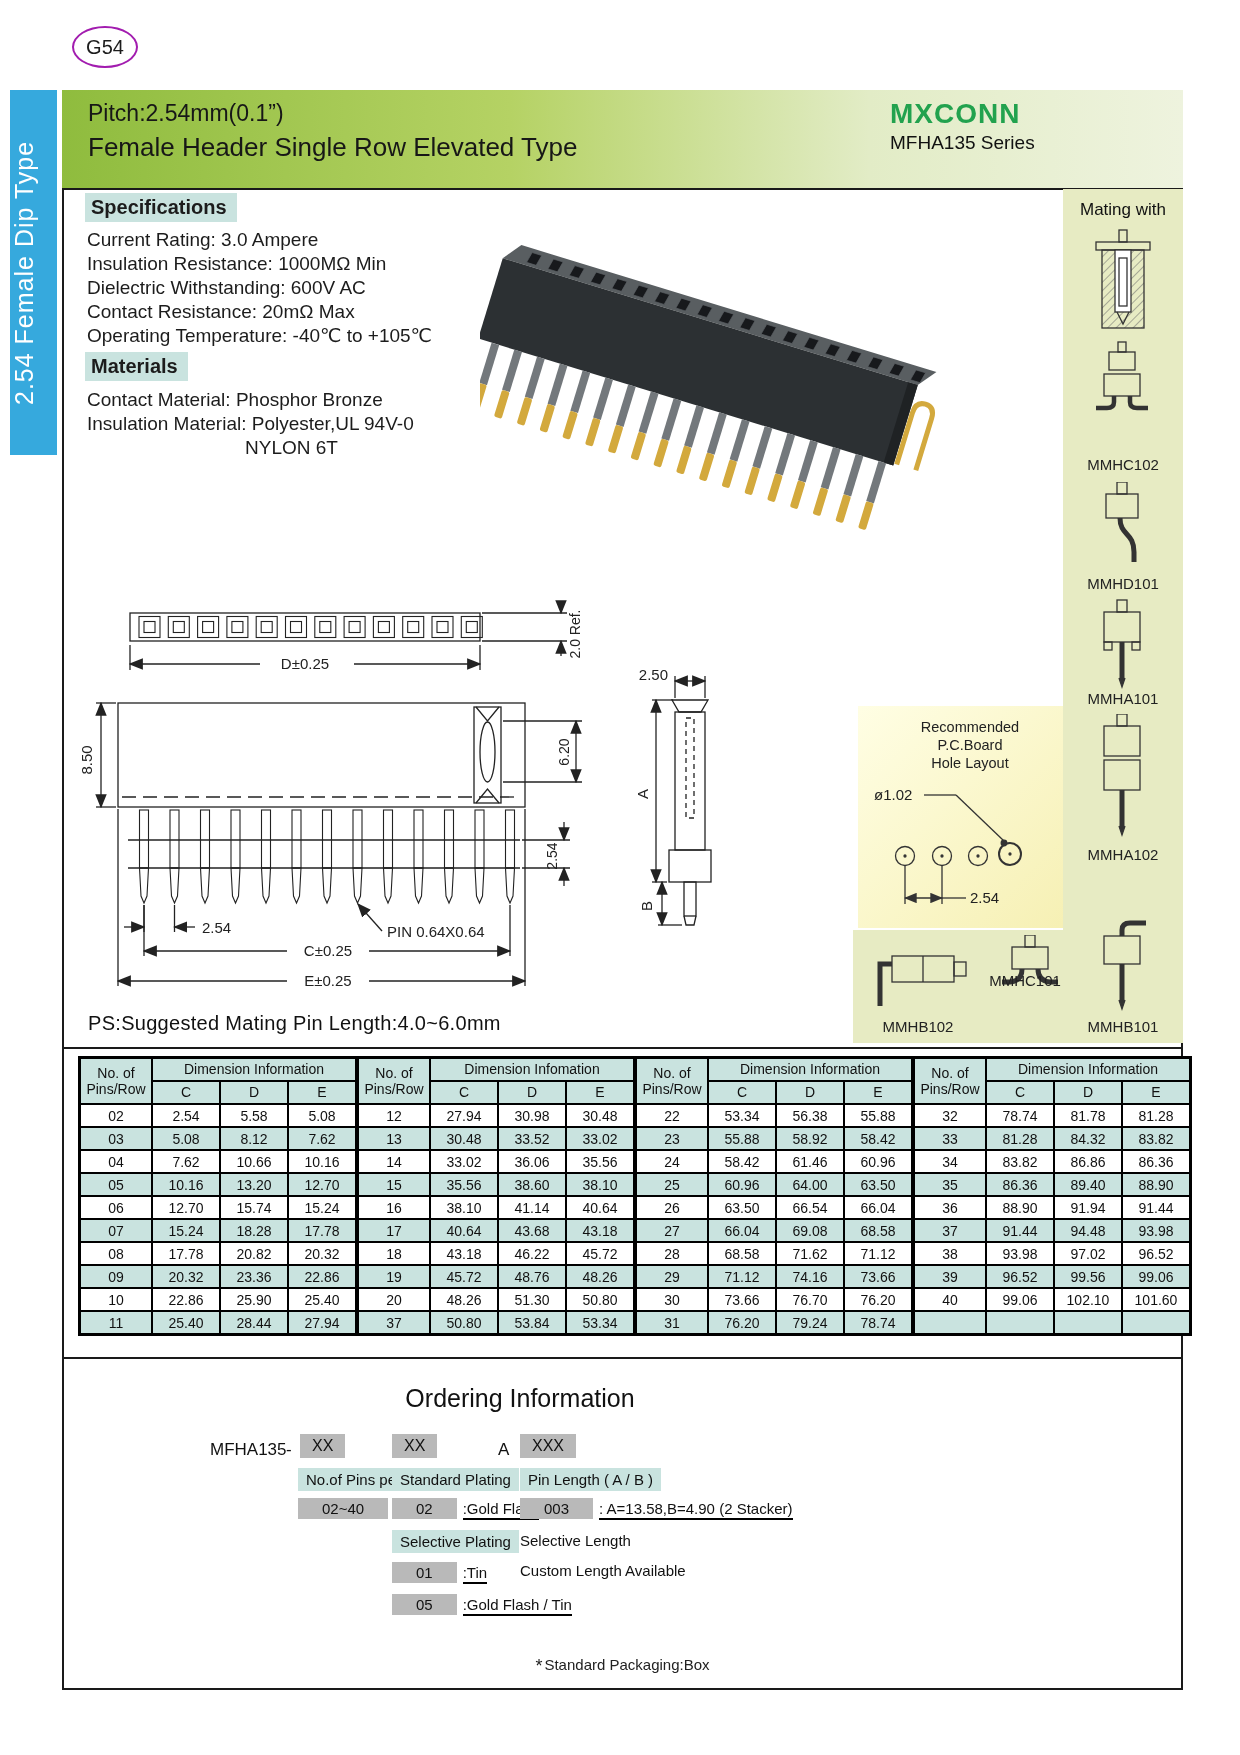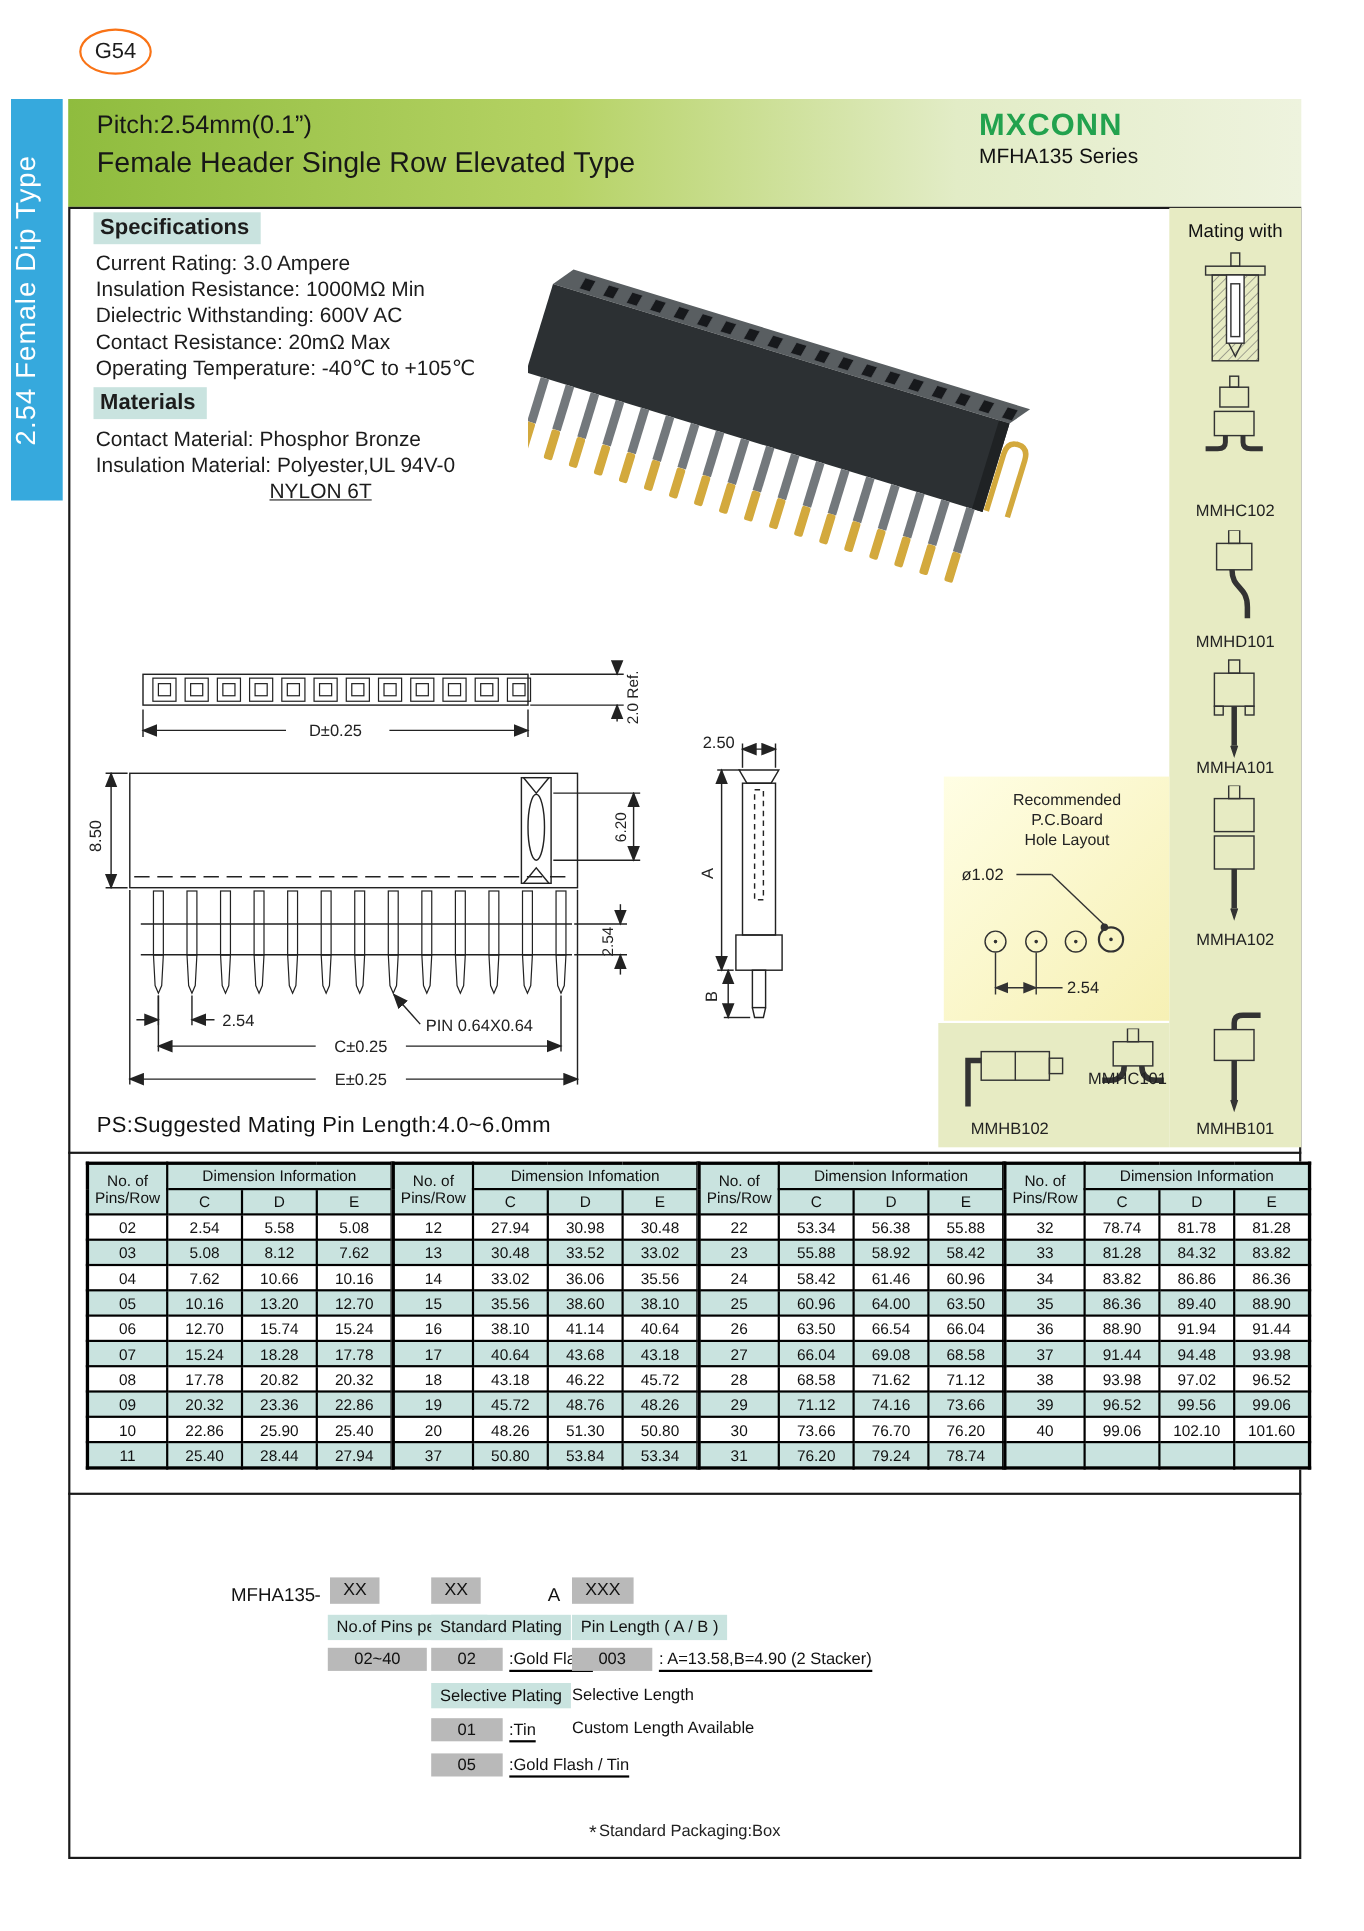--- a/index.html
+++ b/index.html
@@ -1,38 +1,38 @@
 <!DOCTYPE html>
 <html><head>
 <meta charset="utf-8">
 <style>
   html,body{margin:0;padding:0;background:#fff;}
   body{font-family:"Liberation Sans","DejaVu Sans",sans-serif;color:#1c1c1c;}
   .page{position:relative;width:1240px;height:1755px;background:#fff;overflow:hidden;}
   .abs{position:absolute;}
   
-  .gcode{left:72px;top:26px;width:62px;height:38px;border:2px solid #f97316;border-radius:50%;
+  .gcode{left:72px;top:26px;width:62px;height:38px;border:2px solid #a21caf;border-radius:50%;
          text-align:center;line-height:38px;font-size:20px;}
   .sidetab{left:10px;top:90px;width:47px;height:365px;background:#36A9DD;color:#fff;
            writing-mode:vertical-rl;transform:rotate(180deg);text-align:center;
            font-size:25px;letter-spacing:1px;}
   .band{left:62px;top:90px;width:1121px;height:98px;
         background:linear-gradient(90deg,#8FBC3E 0%,#B5D264 40%,#E2ECC6 72%,#EEF3DE 100%);}
   .band-line1{left:88px;top:100px;font-size:23px;color:#171717;}
   .band-line2{left:88px;top:132px;font-size:26px;color:#171717;}
   .brand{left:890px;top:98px;width:260px;text-align:left;}
   .brand-name{font-size:28px;font-weight:bold;color:#22A24E;letter-spacing:1px;}
   .brand-series{font-size:19px;color:#111;margin-top:2px;}
   
   .frame{left:62px;top:188px;width:1121px;height:1502px;border:2px solid #1a1a1a;box-sizing:border-box;}
   .rule{left:62px;width:1121px;height:0;border-top:2px solid #1a1a1a;}
   
   .secthead{background:#C9E3DF;padding:3px 10px 3px 6px;font-size:20px;font-weight:bold;width:fit-content;}
   .specline{font-size:19px;line-height:24px;}
-  .indent{margin-left:158px;text-decoration:underline;}
+  .indent{margin-left:158px;}
   
   .rightcol{left:1063px;top:189px;width:120px;height:854px;background:#E7EBC3;}
   .bottomext{left:853px;top:930px;width:210px;height:113px;background:#E7EBC3;}
   .matehead{left:1066px;top:200px;width:114px;text-align:center;font-size:17px;color:#111;}
   .figlabel{position:absolute;font-size:15px;text-align:center;color:#222;}
   
   .pcbbox{left:858px;top:706px;width:205px;height:222px;
           background:linear-gradient(135deg,#FFFEE4 0%,#F6F0B4 100%);}
   
   .dimtab{border-collapse:collapse;border:3px solid #000;background:#fff;}
@@ -732,20 +732,21 @@
           <tr>
             <td>&nbsp;</td>
             <td>&nbsp;</td>
             <td>&nbsp;</td>
             <td>&nbsp;</td>
           </tr>
         </tbody>
       </table>
     </div>
 
+  <div class="abs ordtitle">Ordering Information</div>
 
   <div class="abs ordtext" style="left:210px;top:1440px;font-size:17px">MFHA135</div>
   <div class="abs ordtext" style="left:286px;top:1440px;font-size:17px">-</div>
   <div class="abs graybox" style="left:300px;top:1434px">XX</div>
   <div class="abs graybox" style="left:392px;top:1434px">XX</div>
   <div class="abs ordtext" style="left:498px;top:1440px;font-size:17px">A</div>
   <div class="abs graybox" style="left:520px;top:1434px">XXX</div>
 
   <div class="abs teallab" style="left:298px;top:1468px">No.of Pins per Row</div>
   <div class="abs codebox" style="left:298px;top:1498px">02~40</div>

